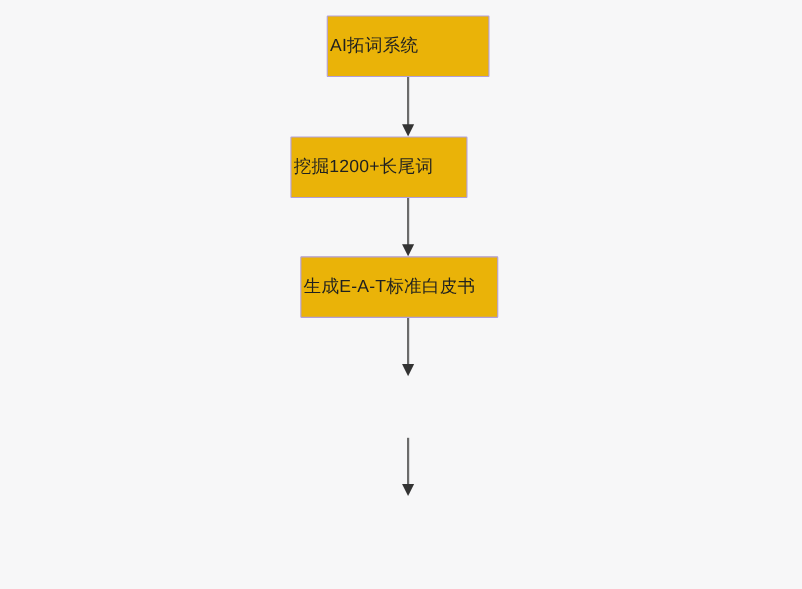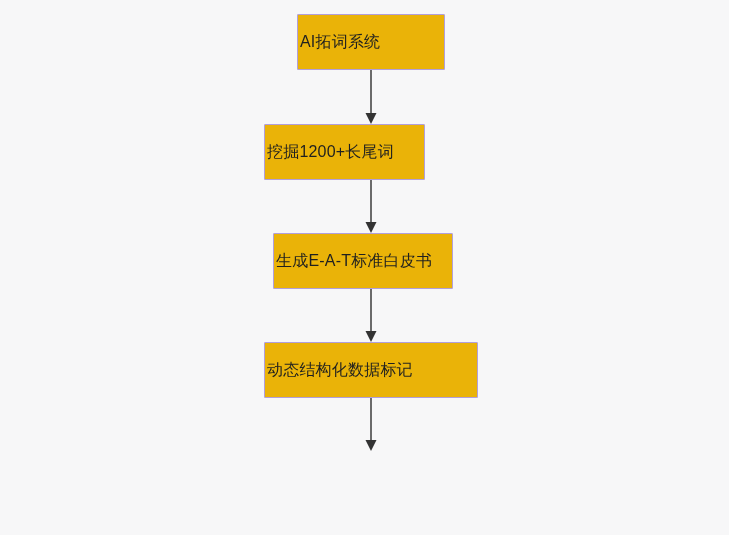--- a/index.html
+++ b/index.html
@@ -85,18 +85,15 @@
   </div>
 
   <div class="node" style="left:264px; top:124px; width:161px; height:56px;">
     <span class="node-label">挖掘1200+长尾词</span>
   </div>
 
   <div class="node" style="left:251px; top:233px; width:180px; height:56px;margin-left:22px;">
     <span class="node-label">生成E-A-T标准白皮书</span>
   </div>
 
-  <div class="node" style="left:264px; top:342px; width:214px; height:56px;">
-    <span class="node-label">动态结构化数据标记</span>
-  </div>
 
 
 </div>
 
 </body></html>

